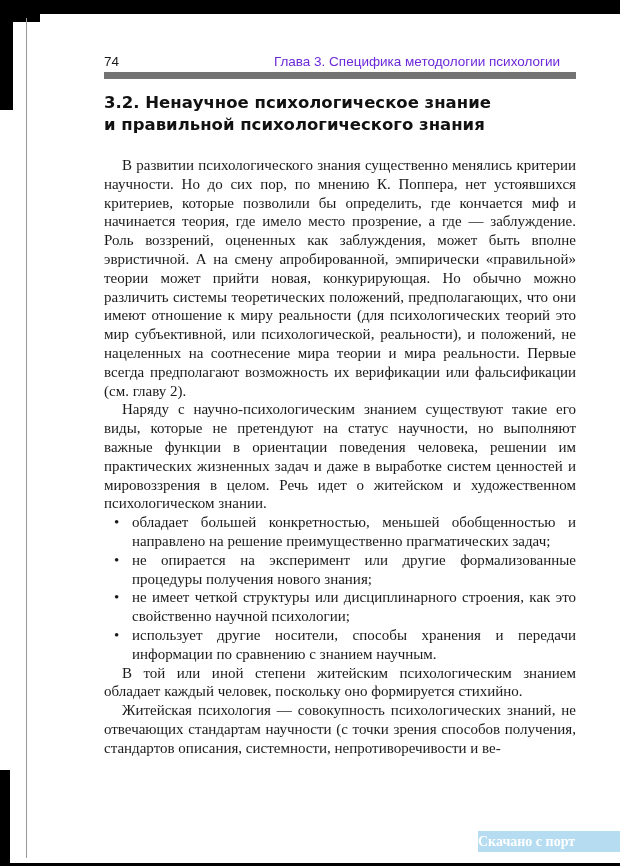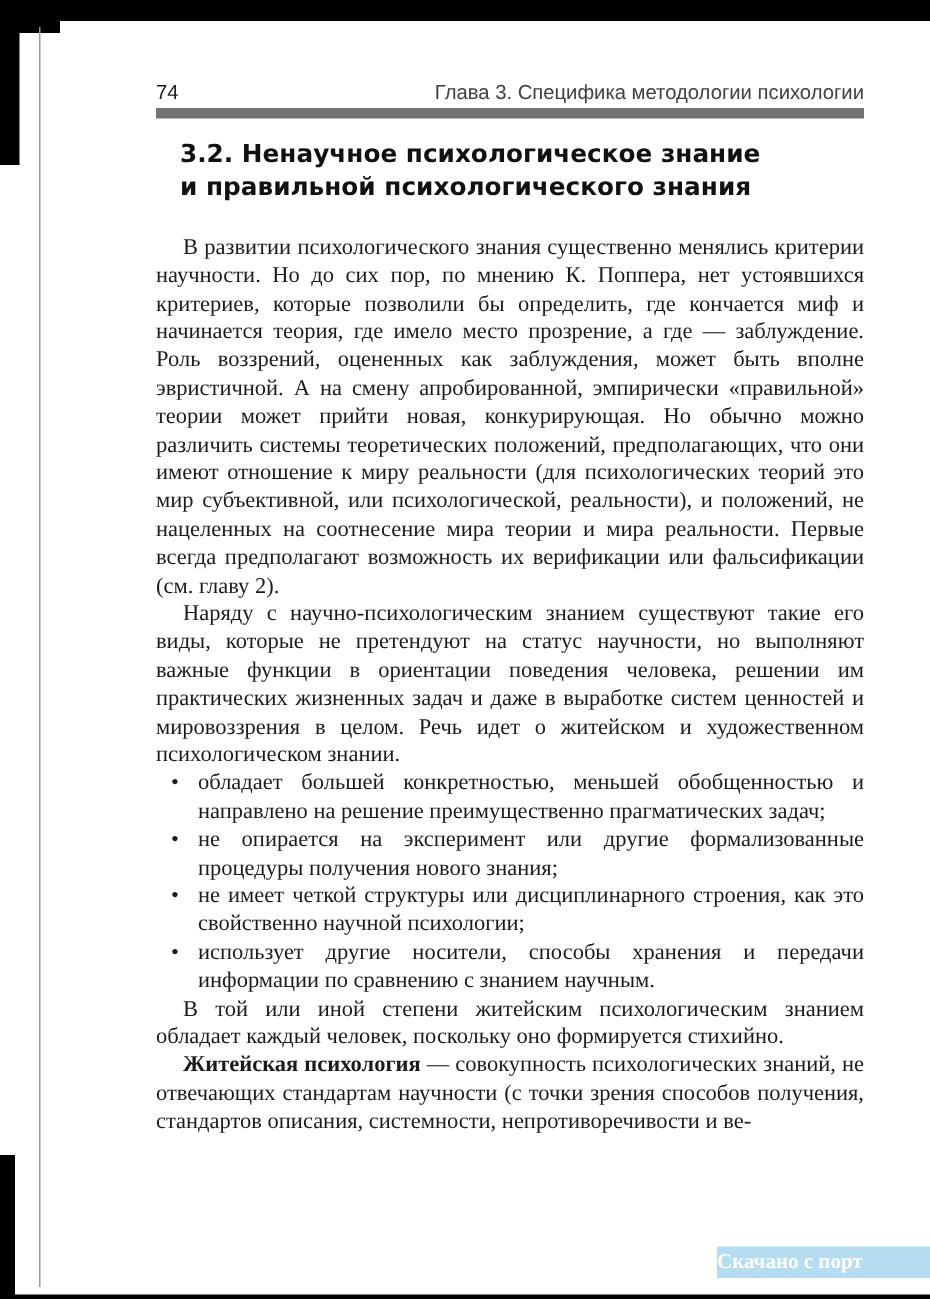--- a/index.html
+++ b/index.html
@@ -6,29 +6,29 @@
   body { width:620px; height:866px; position:relative; overflow:hidden; background:#fff; }
   .top-black { position:absolute; left:0; top:0; width:620px; height:14px; background:#000; }
   .top-black-l { position:absolute; left:0; top:0; width:40px; height:22px; background:#000; }
   .left-black { position:absolute; left:0; top:0; width:13px; height:110px; background:#000; }
   .left-black3 { position:absolute; left:0; top:770px; width:10px; height:96px; background:#000; }
   .bottom-black { position:absolute; left:0; top:863px; width:620px; height:3px; background:#000; }
   .spine { position:absolute; left:26px; top:18px; width:1px; height:840px; background:#999; }
   .page { position:absolute; left:104px; top:0; width:472px; font-family:"Liberation Serif", serif; color:#1a1a1a; }
   .running-head { position:absolute; top:54px; left:0; width:472px; height:18px; border-bottom:7px solid #737373; font-family:"Liberation Sans", sans-serif; font-size:13.5px; }
   .running-head .num { position:absolute; left:0; top:0; }
-  .running-head .title { position:absolute; right:0; top:0; color:#404040; }
-  .section-title { position:absolute; top:92px; left:0; width:472px; font-family:"DejaVu Sans", sans-serif; font-weight:bold; font-size:16.5px; line-height:22px; color:#111;margin-left:16px; }
+  .running-head .title { position:absolute; right:16px; top:0; color:#6d28d9; }
+  .section-title { position:absolute; top:92px; left:0; width:472px; font-family:"DejaVu Sans", sans-serif; font-weight:bold; font-size:16.5px; line-height:22px; color:#111; }
   .body { position:absolute; top:156px; left:0; width:472px; font-size:15px; line-height:18.8px; text-align:justify; }
   .body p { margin:0; }
   .body p.indent { text-indent:18px; }
   .body ul { margin:0; padding:0; list-style:none; }
   .body li { position:relative; padding-left:28px; }
   .body li::before { content:"•"; position:absolute; left:10px; top:0; }
-  .body b { font-weight:bold; }
+  .body b { font-weight:normal; }
   .watermark { position:absolute; left:478px; top:831px; width:142px; height:21px; background:#b6dcf1; color:#fff; font:bold 14px "Liberation Serif", serif; line-height:21px; padding-left:0; white-space:nowrap; overflow:hidden; box-sizing:border-box; }
 </style>
 </head>
 <body>
 
 <div class="top-black"></div>
 <div class="top-black-l"></div>
 <div class="left-black"></div>
 <div class="left-black3"></div>
 <div class="bottom-black"></div>

